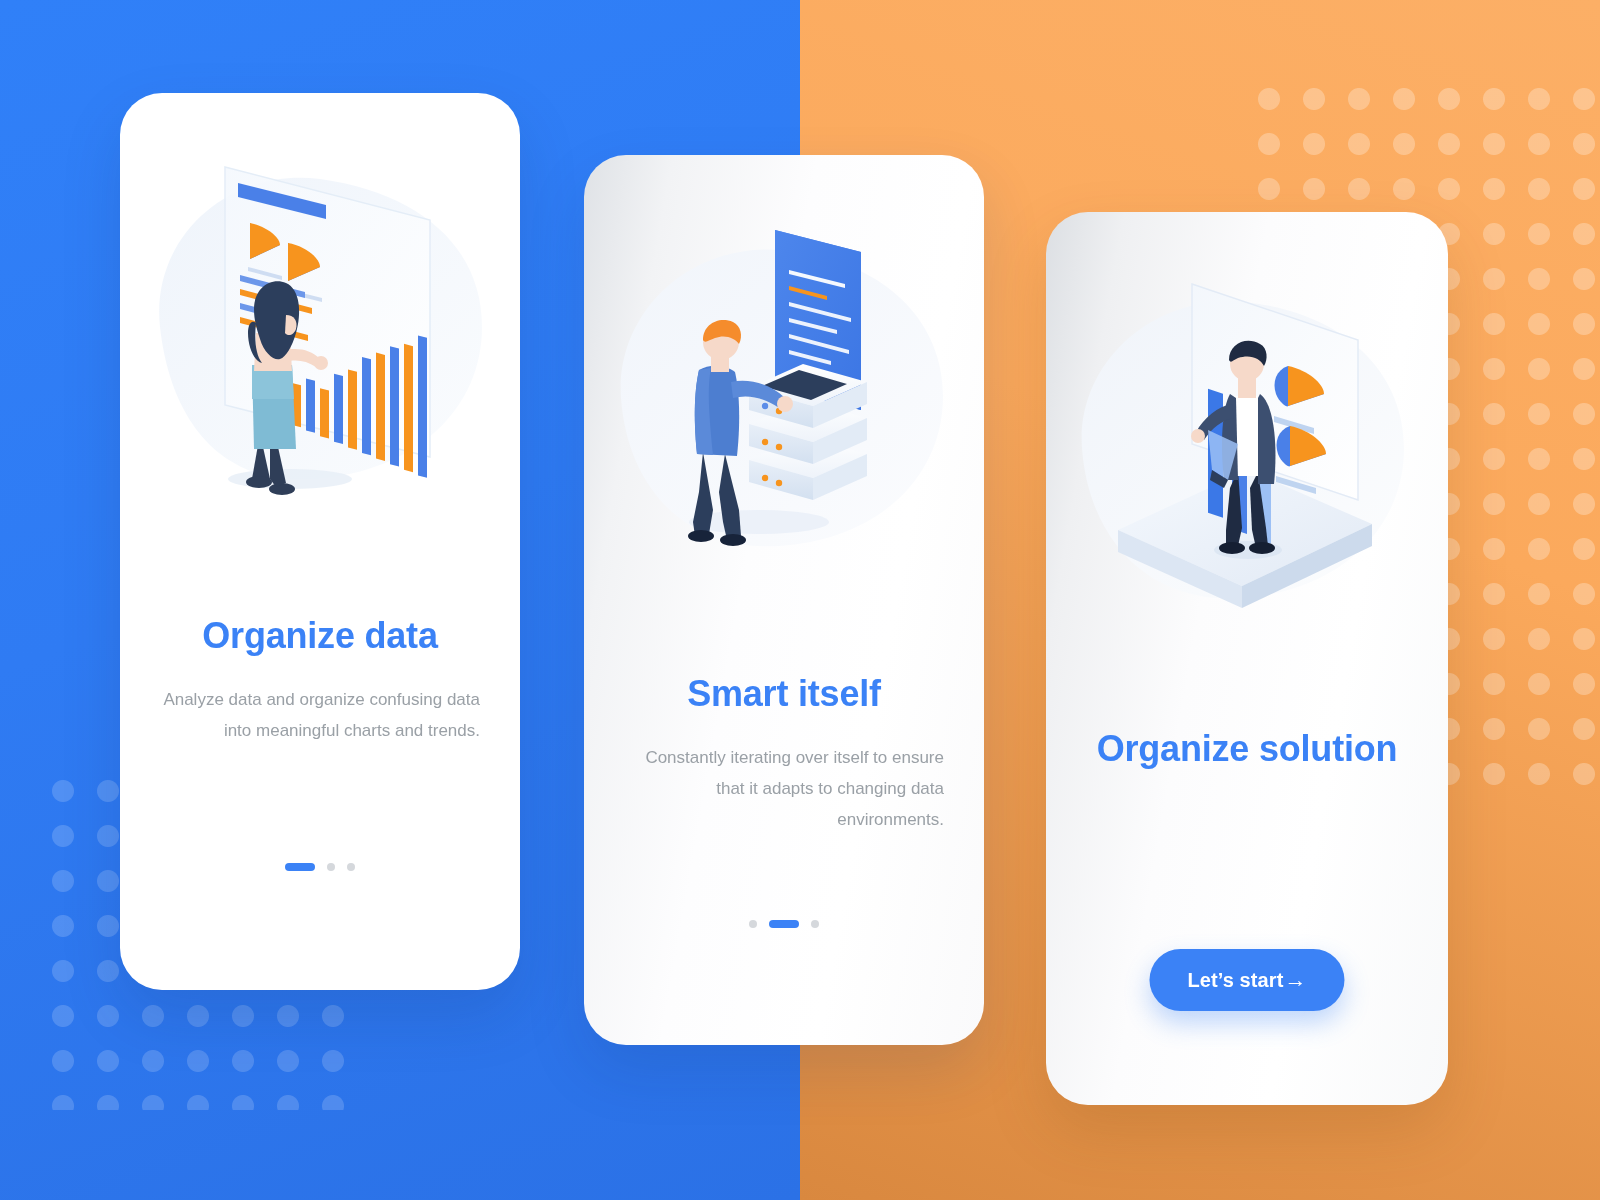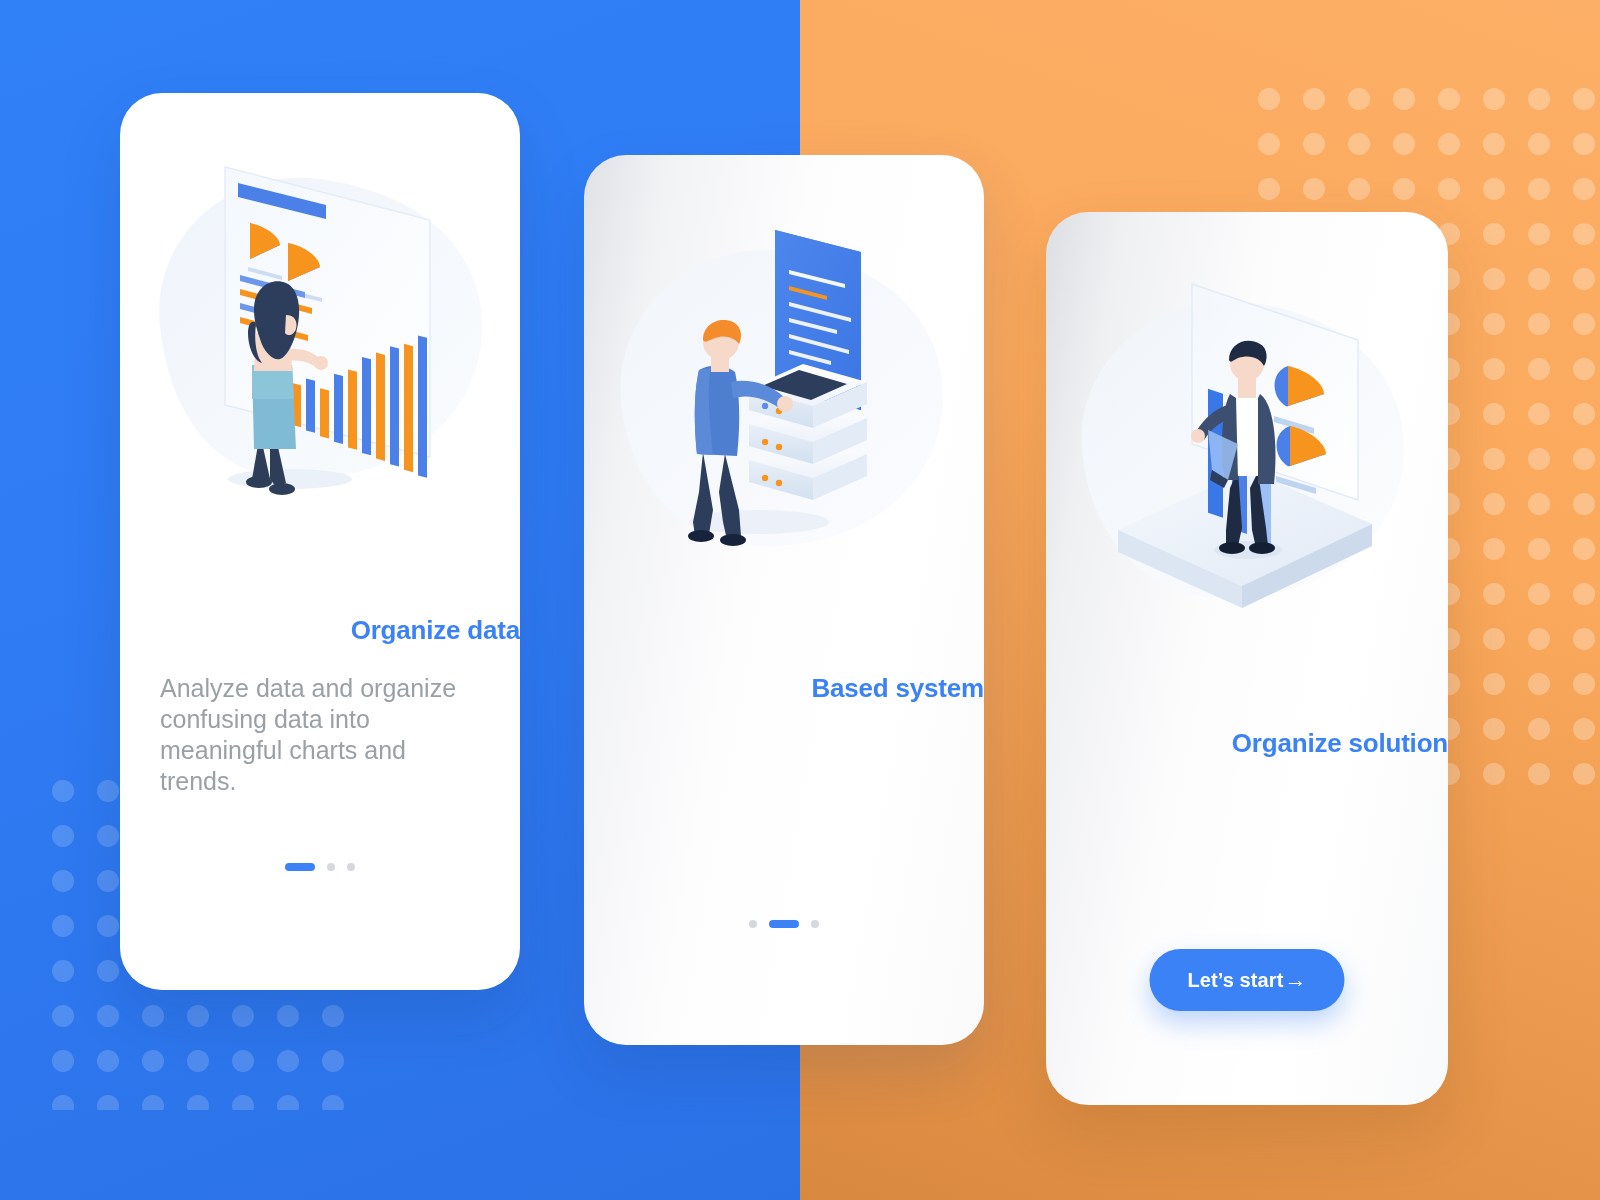--- a/index.html
+++ b/index.html
@@ -65,37 +65,37 @@
   .illus-wrap {
     width: 100%;
     display: flex; align-items: center; justify-content: center;
     position: relative;
   }
   #card-1 .illus-wrap { height: 470px; padding-top: 18px; }
   #card-2 .illus-wrap { height: 470px; padding-top: 24px; }
   #card-3 .illus-wrap { height: 468px; padding-top: 24px; }
 
   .card-title {
-    font-size: 26px;
+    font-size: 36px;
     font-weight: 700;
     letter-spacing: -0.2px;
     color: #3B82F6;
-    text-align: right;
+    text-align: center;
     width: 100%;
   }
   #card-1 .card-title { margin-top: 52px; }
   #card-2 .card-title { margin-top: 48px; }
   #card-3 .card-title { margin-top: 48px; }
 
   .card-desc {
     margin-top: 27px;
-    font-size: 25px;
+    font-size: 17px;
     line-height: 31px;
     color: #9AA0A6;
-    text-align: left;
+    text-align: right;
     width: 320px;
   }
 
   
   .pagination {
     position: absolute;
     left: 0; right: 0;
     display: flex; align-items: center; justify-content: center;
     gap: 12px;
   }
@@ -300,21 +300,22 @@
           <path d="M132 190 C150 186 172 192 186 206 L180 216 C166 206 150 202 134 206 Z" fill="#5B8AD9"></path>
           <circle cx="186" cy="212" r="8" fill="#F6D9C9"></circle>
 
           <path d="M112 158 L130 158 L130 180 L112 180 Z" fill="#F6D9C9"></path>
           <circle cx="122" cy="150" r="18" fill="#F6D9C9"></circle>
           <path d="M104 148 C104 132 120 124 134 130 C142 134 144 144 140 152 C136 146 126 142 116 146 C110 148 106 152 104 148 Z" fill="#F58C2C"></path>
         </g>
       </svg>
     </div>
 
-    <div class="card-title">Based system</div>
+    <div class="card-title">Smart itself</div>
+    <div class="card-desc">Constantly iterating over itself to ensure that it adapts to changing data environments.</div>
 
     <div class="pagination">
       <span class="pg-dot"></span>
       <span class="pg-dot active"></span>
       <span class="pg-dot"></span>
     </div>
   </div>
 
   <div class="card" id="card-3">
     <div class="illus-wrap">

